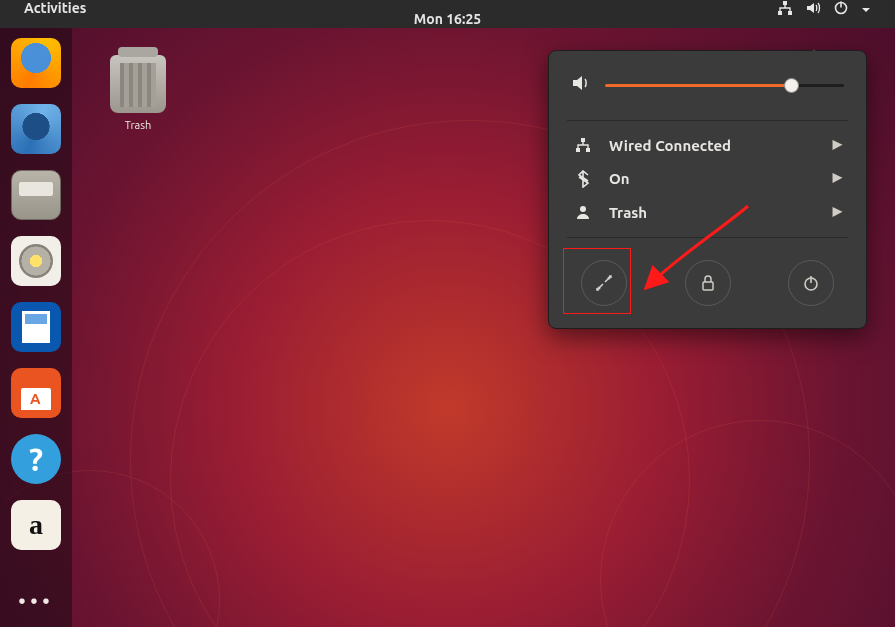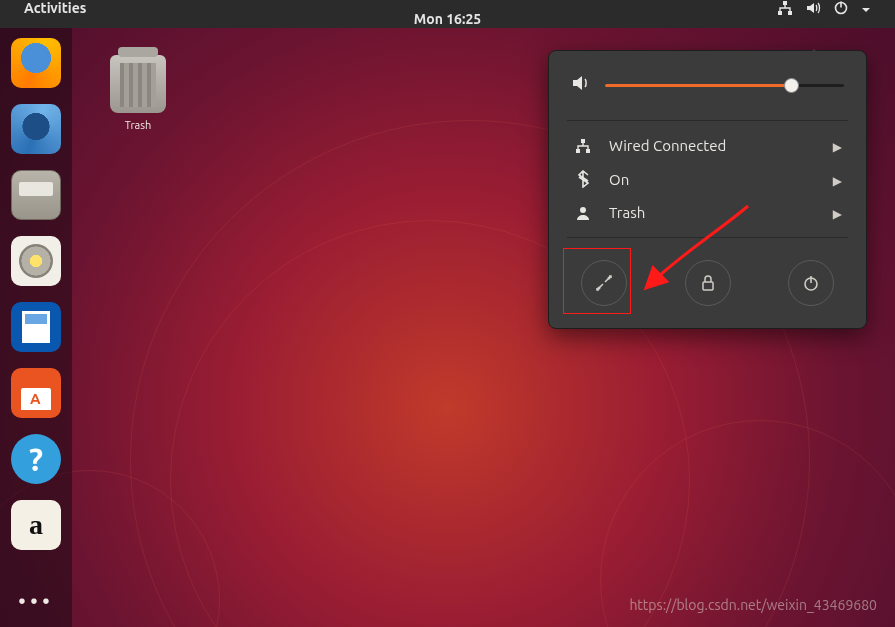--- a/index.html
+++ b/index.html
@@ -65,21 +65,21 @@
     content:""; position:absolute; top:-12px; right:42px;
     border:10px solid transparent; border-bottom-color:#3b3b3b;
   }
   .vol-row{display:flex;align-items:center;gap:14px;margin-bottom:24px;padding:0 4px;}
   .vol-row svg{fill:#e8e6e3;}
   .slider{position:relative;flex:1;height:18px;cursor:pointer;}
   .slider-track{position:absolute;left:0;right:0;top:8px;height:3px;background:#1e1e1e;border-radius:2px;}
   .slider-fill{position:absolute;left:0;top:8px;height:3px;background:#f06b2a;border-radius:2px;}
   .slider-thumb{position:absolute;top:2px;width:15px;height:15px;border-radius:50%;background:#f4f0ec;border:1px solid #888;}
   .menu-list{border-top:1px solid #2a2a2a;border-bottom:1px solid #2a2a2a;padding:8px 0;margin-bottom:22px;}
-  .menu-item{display:flex;align-items:flex-end;gap:16px;padding:8px 6px;font-size:15px;cursor:pointer;border-radius:4px;}
+  .menu-item{display:flex;align-items:flex-start;gap:16px;padding:8px 6px;font-size:15px;cursor:pointer;border-radius:4px;font-weight:bold;}
   .menu-item .lead{width:20px;display:flex;justify-content:center;}
   .menu-item .lead svg{fill:#e8e6e3;}
   .menu-item .chev{margin-left:auto;color:#cfcbc5;font-size:12px;}
   .action-row{display:flex;justify-content:space-between;padding:0 14px;}
   .round-btn{width:46px;height:46px;border:1px solid #5a5a5a;border-radius:50%;background:transparent;display:flex;align-items:center;justify-content:center;cursor:pointer;}
   .round-btn svg{fill:#cfcbc5;}
   .settings-highlight{position:absolute;border:1.5px solid #ff1a1a;width:68px;height:66px;left:14px;bottom:14px;pointer-events:none;}
 
   
   .arrow-wrap{position:absolute; left:640px; top:200px; width:120px; height:110px; pointer-events:none;}
@@ -232,14 +232,13 @@
     <svg width="120" height="110" viewBox="0 0 120 110">
       <defs>
           <marker id="ah" markerWidth="8" markerHeight="8" refX="6" refY="4" orient="auto">
         <path d="M0 0L8 4L0 8z" fill="#ff1a1a"></path>
           </marker>
         </defs>
       <path d="M108 6 C 80 30, 40 55, 8 86" stroke="#ff1a1a" stroke-width="3" fill="none" marker-end="url(#ah)"></path>
     </svg>
   </div>
 
-  <div class="watermark">https://blog.csdn.net/weixin_43469680</div>
 </div>
 
 </body></html>

